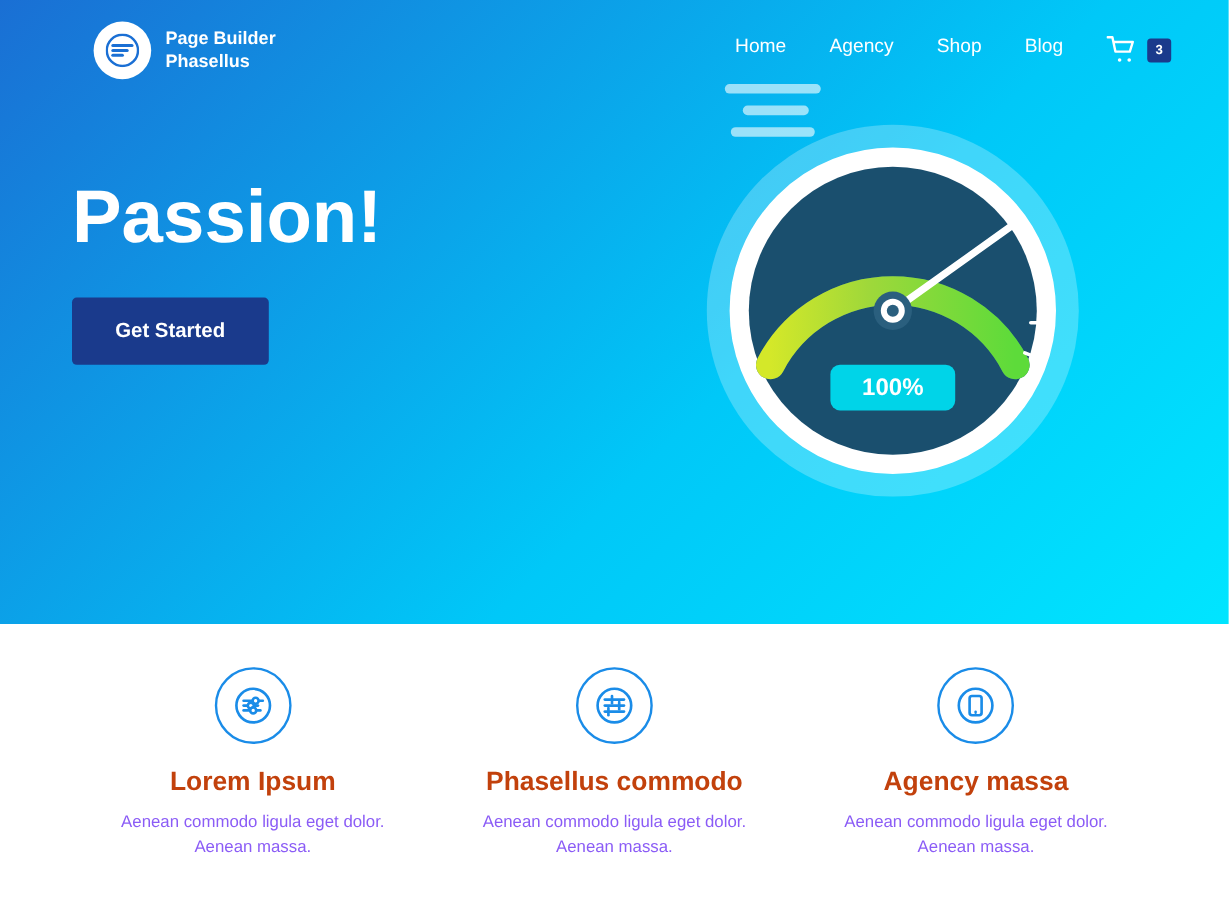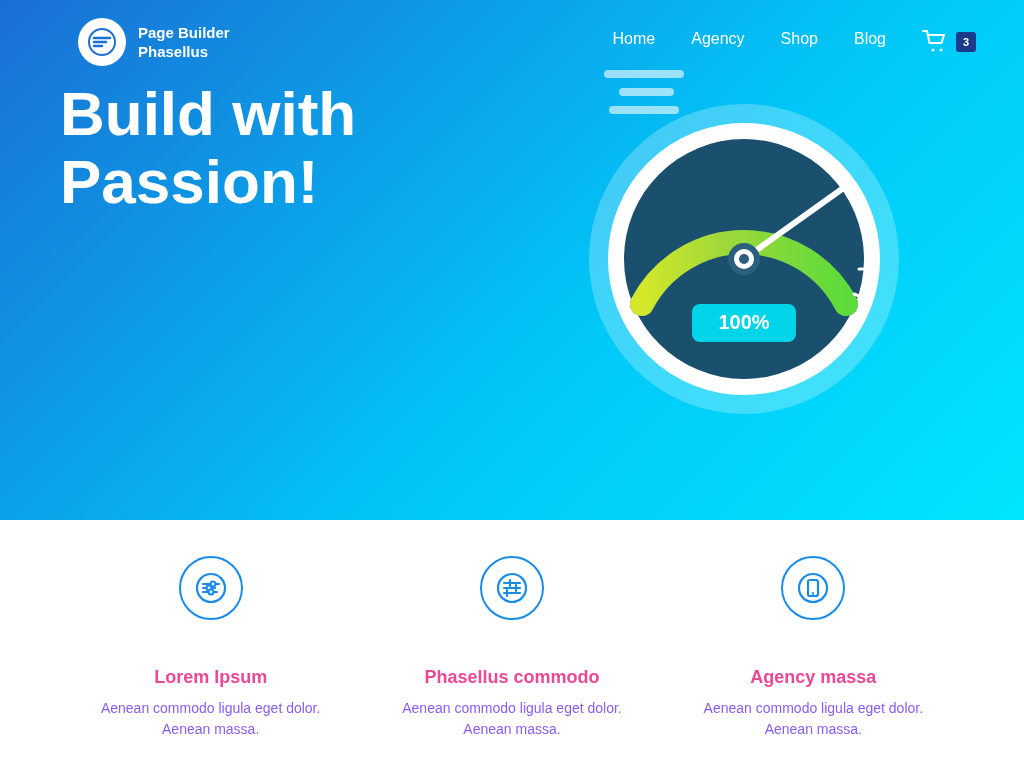--- a/index.html
+++ b/index.html
@@ -156,25 +156,24 @@
       height: 64px;
       border-radius: 50%;
       border: 2px solid #1a8ce8;
       display: flex;
       align-items: center;
       justify-content: center;
       margin-bottom: 18px;
     }
     .feature-icon svg { width: 32px; height: 32px; }
     .feature-title {
-      font-size: 18px;
+      font-size: 22px;
       font-weight: 800;
-      color: #ec4899;
+      color: #c2410c;
       margin-bottom: 10px;
-      margin-top: 29px;
     }
     .feature-desc {
       font-size: 14px;
       color: #8b5cf6;
       line-height: 1.5;
     }
   </style>
 </head>
 <body>
 
@@ -212,23 +211,24 @@
             </span>
             <div class="cart-badge">3</div>
           </div>
         </button>
       </li>
     </ul>
   </nav>
 
   <div class="hero-content">
     <h1 class="hero-title">
-      <span>Build with</span><br>
+      <br>
       <span>Passion!</span>
     </h1>
+    <button class="get-started-btn">Get Started</button>
   </div>
 
   <div class="speedometer-wrap">
 
     <div class="float-lines">
       <div class="fline" style="width:80px;"></div>
       <div class="fline" style="width:55px; margin-left:15px;"></div>
       <div class="fline" style="width:70px; margin-left:5px;"></div>
     </div>
 

